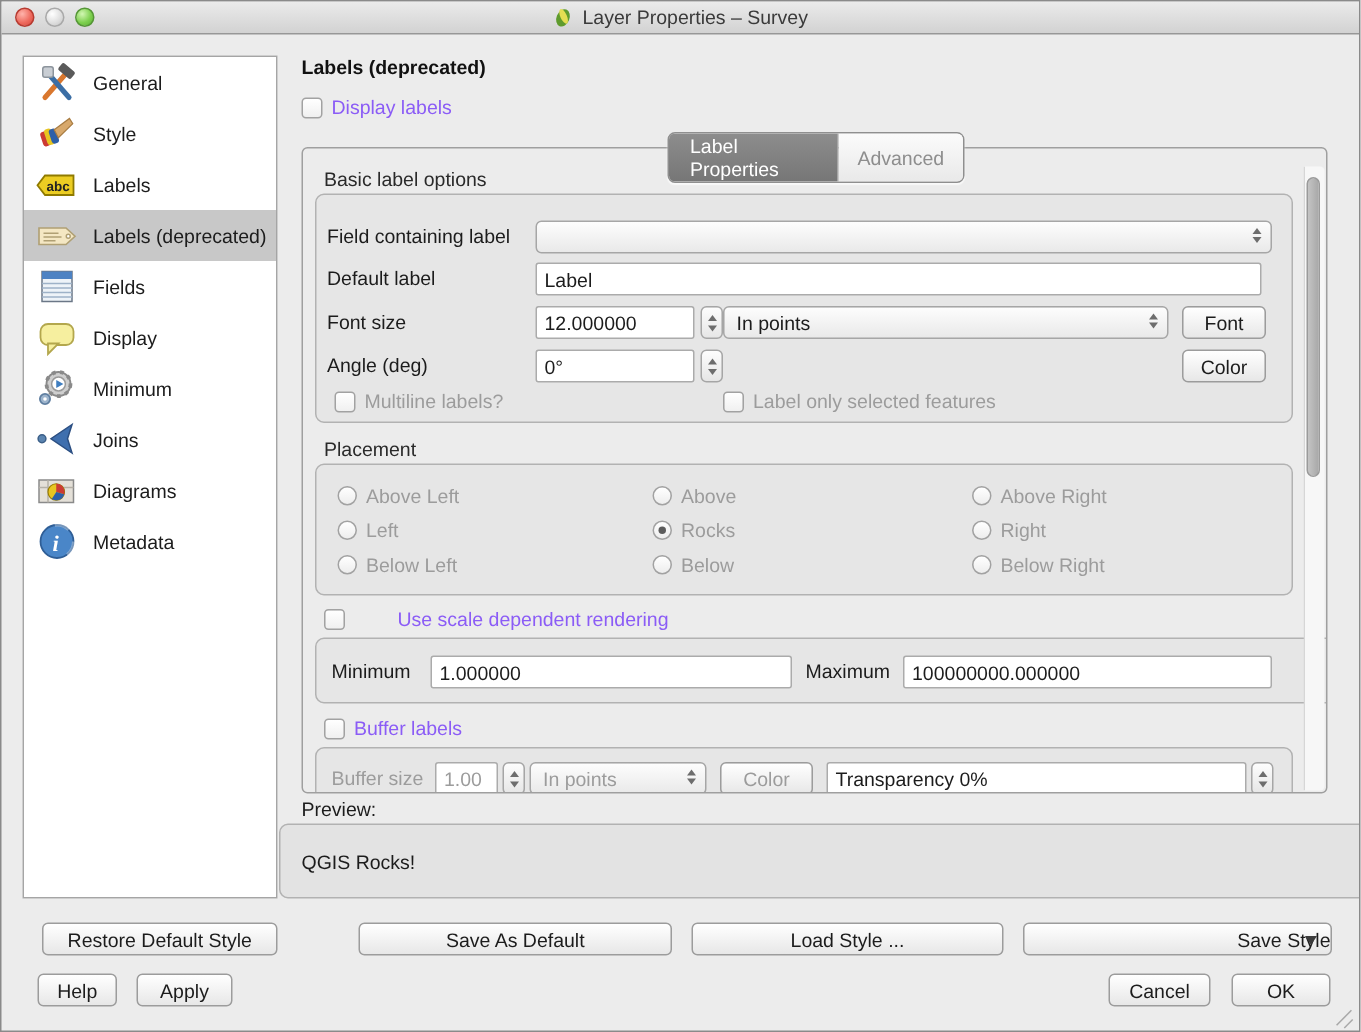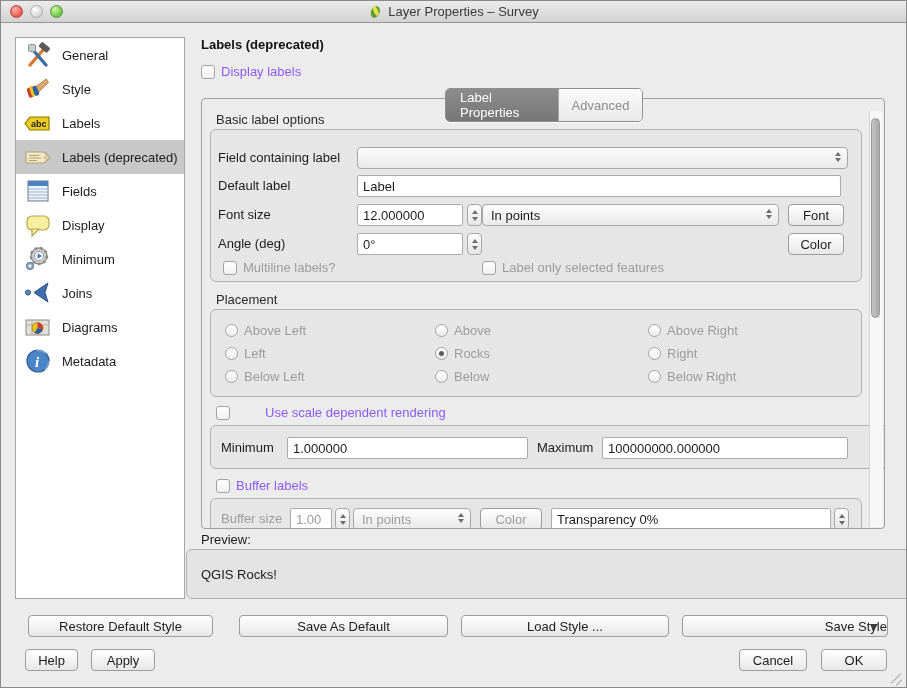--- a/index.html
+++ b/index.html
@@ -357,21 +357,21 @@
     <div class="scrollbar-track">
       <div class="scrollbar-thumb"></div>
     </div>
   </div>
 
   <div id="preview-label">Preview:</div>
   <div class="preview-box">
     <span>QGIS Rocks!</span>
   </div>
 
-  <div class="bottom-btn" style="left:27px; top:614px; width:185px;">Restore Default Style</div>
+  <div class="bottom-btn" style="left:27px; top:614px; width:157px;">Restore Default Style</div>
   <div class="bottom-btn" style="left:238px; top:614px; width:209px;">Save As Default</div>
   <div class="bottom-btn" style="left:460px; top:614px; width:208px;">Load Style ...</div>
   <div class="bottom-btn" style="left:681px; top:614px; width:206px;justify-content:flex-end;">
     <span>Save Style</span>
     <span class="dd-arrow"></span>
   </div>
 
   <div class="bottom-btn" style="left:24px; top:648px; width:53px;">Help</div>
   <div class="bottom-btn" style="left:90px; top:648px; width:64px;">Apply</div>
   <div class="bottom-btn" style="left:738px; top:648px; width:68px;">Cancel</div>

